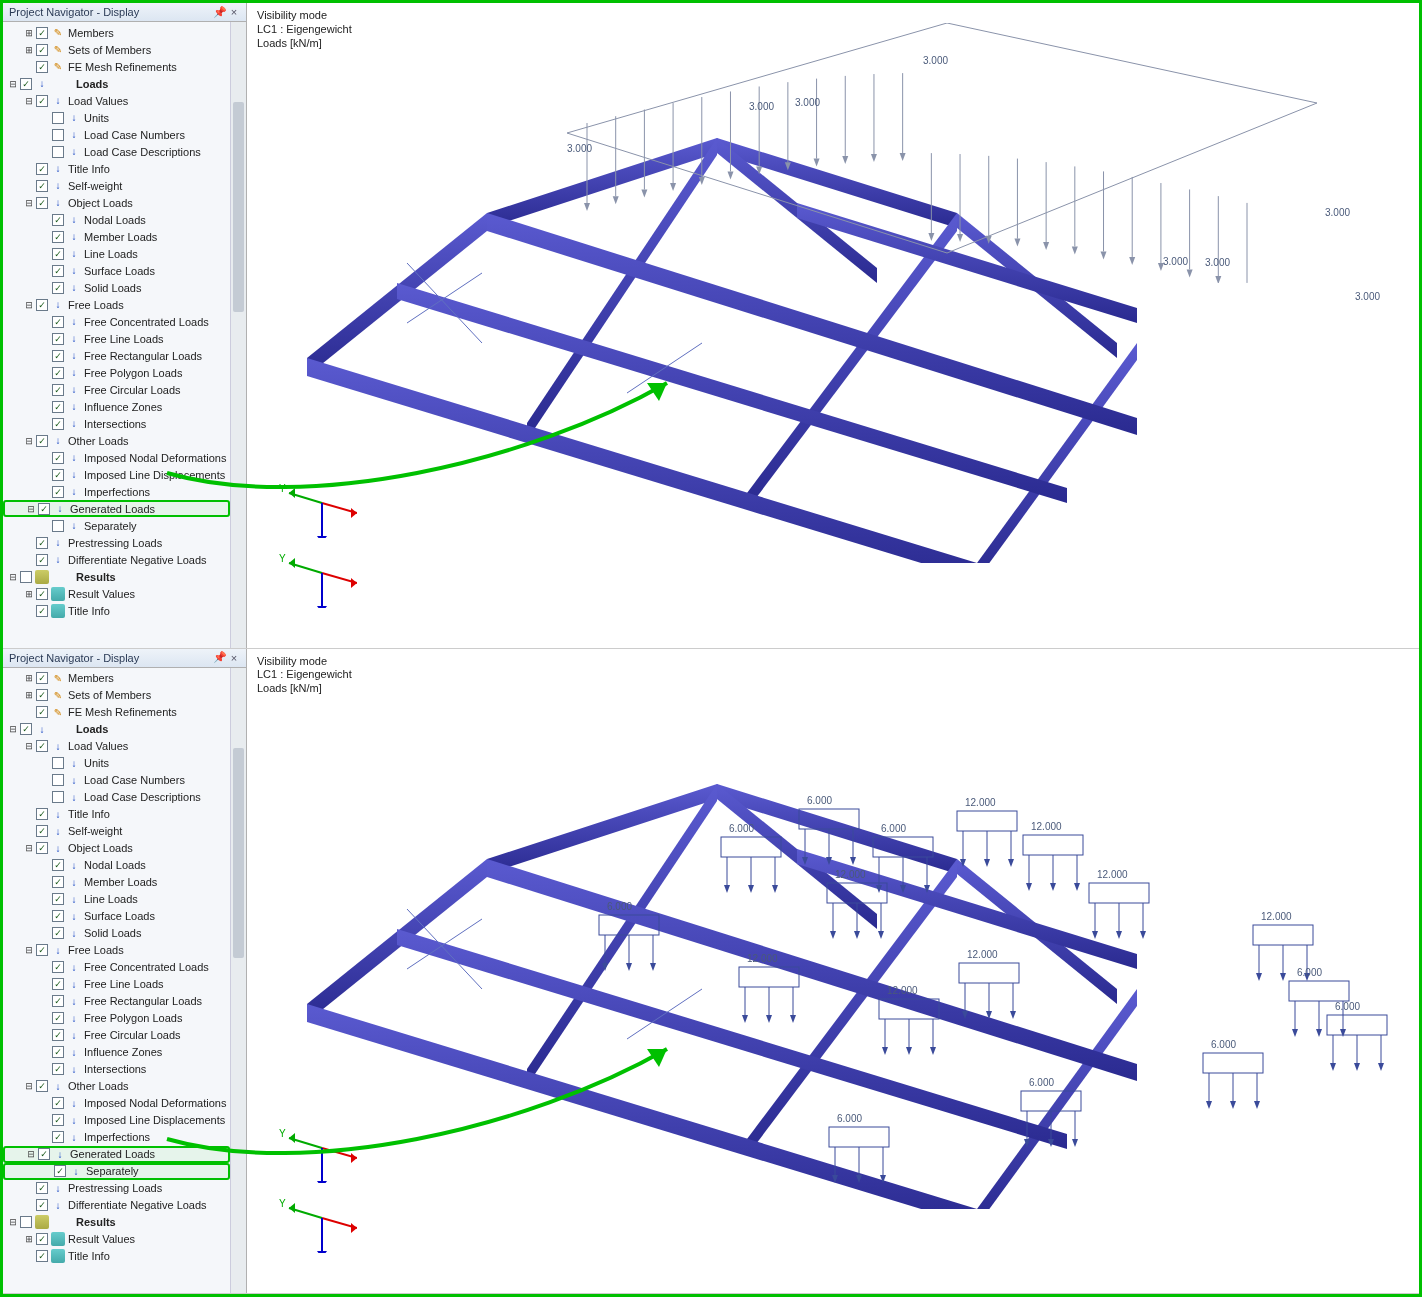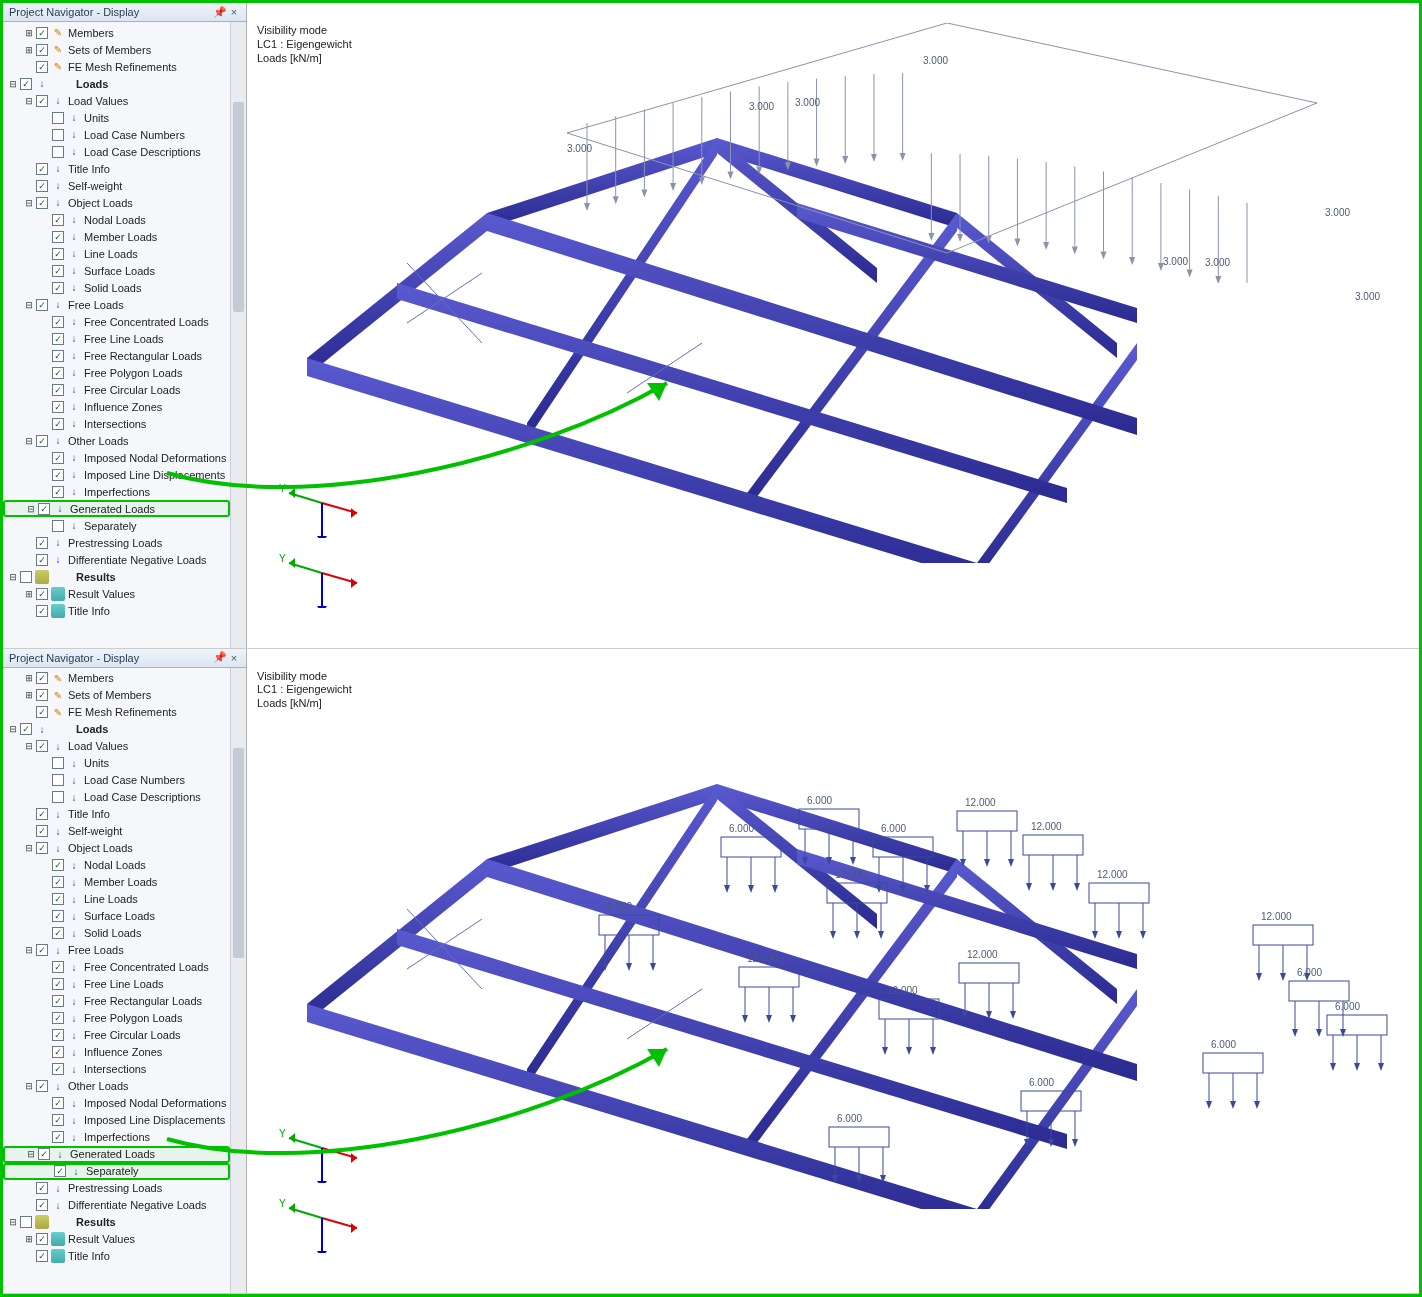--- a/index.html
+++ b/index.html
@@ -21,21 +21,21 @@
   .chk.on::after { content: "✓"; }
   .micon { width: 14px; height: 14px; margin-right: 3px; display: flex; align-items: center; justify-content: center; font-size: 10px; }
   .micon.blue { color: #1040c0; }
   .micon.orange { color: #d08000; }
   .micon.r1 { background: linear-gradient(#cc6,#aa4); border-radius:2px;}
   .micon.r2 { background: linear-gradient(#6cc,#4aa); border-radius:2px;}
   .lbl { color: #222; }
   .lbl.bold { font-weight: bold; padding-left: 24px; }
   .hl-green { border: 2px solid #00c000; border-radius: 3px; background: rgba(0,200,0,0.06); }
   .viewport { flex: 1; position: relative; background: #fff; }
-  .vp-info { position: absolute; top: 21px; left: 10px; color: #222; line-height: 1.25; }
+  .vp-info { position: absolute; top: 6px; left: 10px; color: #222; line-height: 1.25; }
   .axes { position: absolute; bottom: 30px; left: 20px; width: 80px; height: 80px; }
   .load-label { position: absolute; font-size: 10px; color: #4a5a7a; }
   svg.curve { position: absolute; pointer-events:none; }
 </style>
 </head>
 <body>
 
 <div class="split">
 
   <div class="half">

